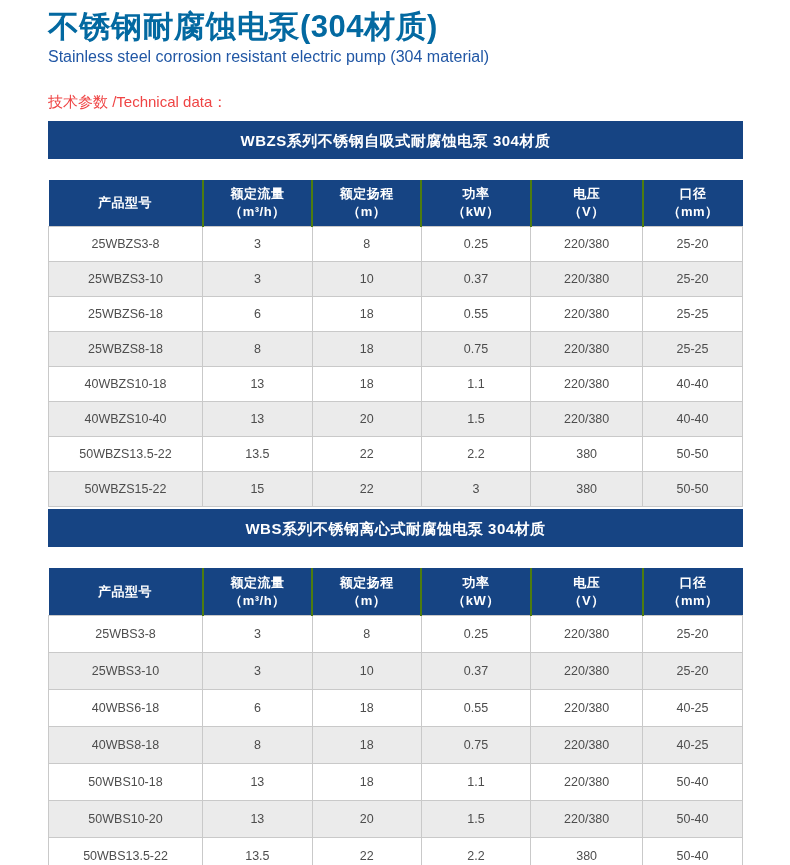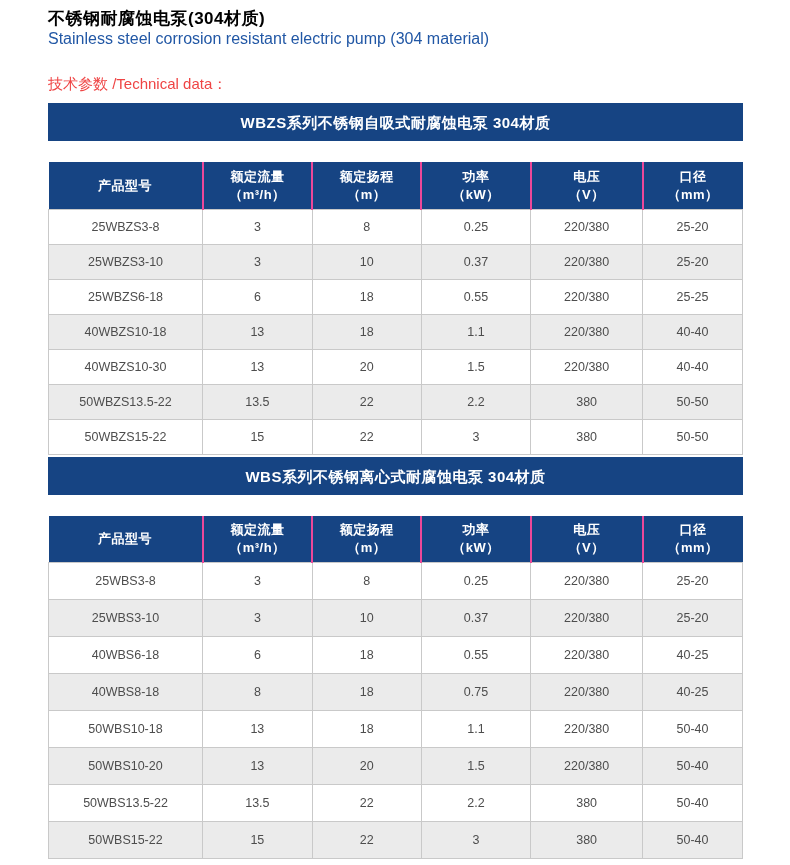--- a/index.html
+++ b/index.html
@@ -5,23 +5,23 @@
   * { margin: 0; padding: 0; box-sizing: border-box; }
   html, body {
     width: 790px; height: 865px;
     background: #ffffff;
     font-family: "Liberation Sans", "DejaVu Sans", sans-serif;
     overflow: hidden;
   }
   .page { padding: 8px 47px 0 48px; }
 
   .page-title {
-    font-size: 17px;
+    font-size: 31px;
     font-weight: bold;
-    color: #000000;
+    color: #0369a1;
     letter-spacing: 0.5px;
     line-height: 1.25;
   }
   .page-subtitle {
     font-size: 16px;
     color: #2157a5;
     margin-top: 1px;
   }
   .tech-label {
     margin-top: 27px;
@@ -60,21 +60,21 @@
 
   thead th {
     background: #164483;
     color: #ffffff;
     font-size: 13px;
     font-weight: bold;
     height: 47px;
     vertical-align: middle;
     text-align: center;
     line-height: 1.35;
-    border-left: 2px solid #ec4899;
+    border-left: 2px solid #4d7c0f;
     letter-spacing: 0.5px;
   }
   thead th:first-child { border-left: none; }
 
   tbody td {
     height: 35px;
     text-align: center;
     vertical-align: middle;
     font-size: 12.5px;
     color: #4d4d4d;
@@ -149,29 +149,37 @@
           </tr>
           <tr>
             <td>25WBZS6-18</td>
             <td>6</td>
             <td>18</td>
             <td>0.55</td>
             <td>220/380</td>
             <td>25-25</td>
           </tr>
           <tr>
+            <td>25WBZS8-18</td>
+            <td>8</td>
+            <td>18</td>
+            <td>0.75</td>
+            <td>220/380</td>
+            <td>25-25</td>
+          </tr>
+          <tr>
             <td>40WBZS10-18</td>
             <td>13</td>
             <td>18</td>
             <td>1.1</td>
             <td>220/380</td>
             <td>40-40</td>
           </tr>
           <tr>
-            <td>40WBZS10-30</td>
+            <td>40WBZS10-40</td>
             <td>13</td>
             <td>20</td>
             <td>1.5</td>
             <td>220/380</td>
             <td>40-40</td>
           </tr>
           <tr>
             <td>50WBZS13.5-22</td>
             <td>13.5</td>
             <td>22</td>

